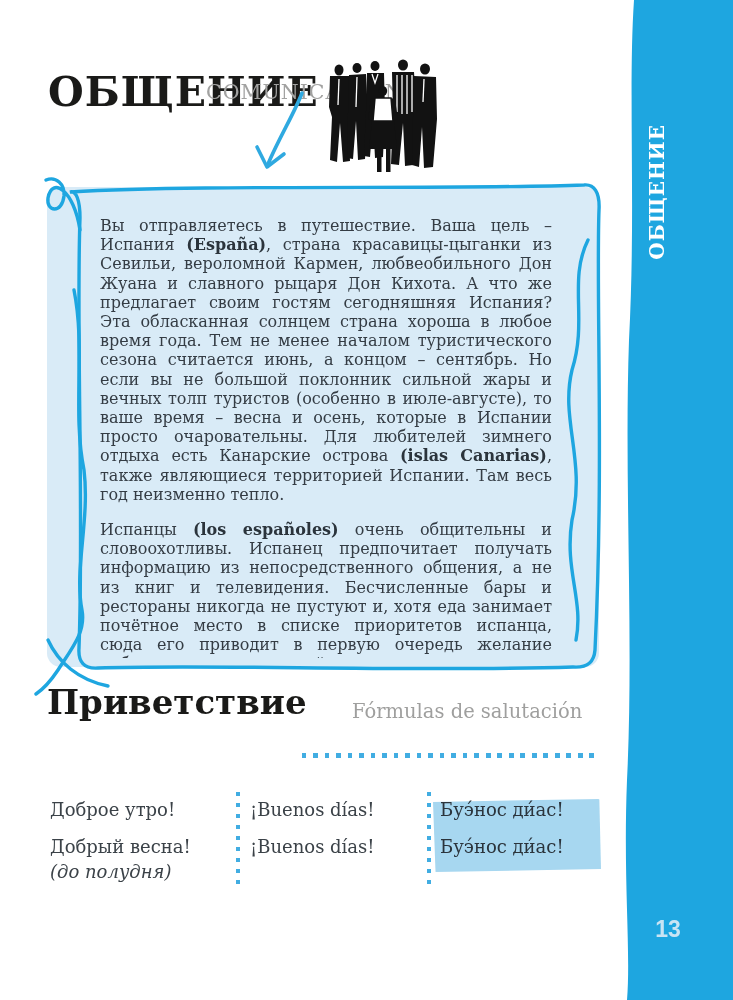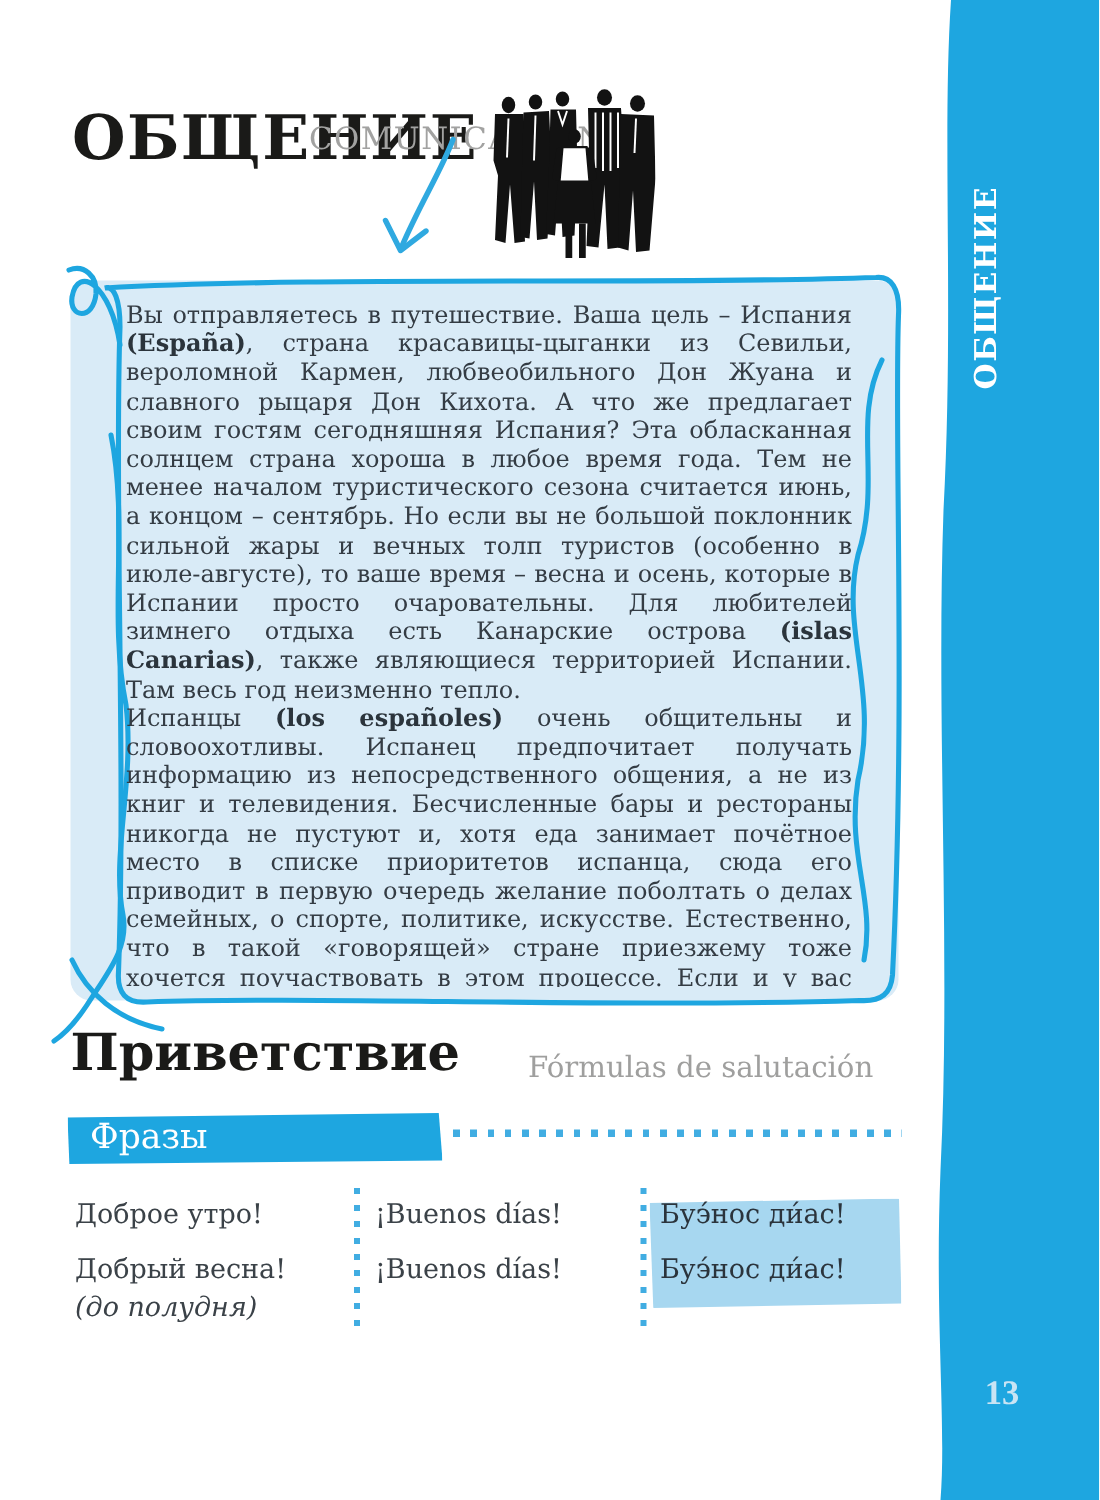--- a/index.html
+++ b/index.html
@@ -18,21 +18,21 @@
   }
 
   .intro-fill {
     left:47px; top:187px; width:552px; height:480px;
     background:#d9ebf7; border-radius:14px;
   }
   .intro-text {
     left:84px; top:200px; width:484px; height:458px; overflow:hidden;
     font-size:16px; line-height:19.2px; color:#343c44; text-align:justify;
   }
-  .intro-text p { margin:0; }
+  .intro-text p { margin:16px; }
   .b { font-weight:700; color:#2b343c; }
   .i { font-style:italic; }
 
   .section-title { left:47px; top:682px; font-size:34px; font-weight:700; color:#1a1a18; }
   .section-subtitle { left:352px; top:700px; font-size:19.5px; color:#9f9f9e; }
 
   .phrases-bar {
     left:45px; top:742px; width:250px; height:34px; background:#1ea6e0;
     color:#ffffff; font-size:23px; line-height:33px; padding-left:15px;
     box-sizing:border-box;
@@ -62,21 +62,21 @@
   .cell-ru { padding-right:22px; }
   .cell-es { padding-left:14px; }
   .cell-tr { padding-left:12px; font-weight:400; color:#2b343c; }
 
   .sidebar-label {
     left:645px; top:124px; writing-mode:vertical-rl; transform:rotate(180deg);
     color:#ffffff; font-size:20px; font-weight:700; letter-spacing:1px;
   }
   .page-number {
     left:636px; top:916px; width:64px; text-align:center;
-    font-family:Liberation Serif, serif; font-size:23px; font-weight:700;
+    font-family:Liberation Sans, sans-serif; font-size:23px; font-weight:700;
     color:#c9e4f4;
   }
 </style>
 </head>
 <body>
 
 <div class="page">
 
   <div class="abs title">ОБЩЕНИЕ</div>
   <div class="abs subtitle">COMUNICACIÓN</div>
@@ -128,23 +128,20 @@
     </g>
   </svg>
   <div class="abs intro-text">
     <p><span>Вы отправляетесь в путешествие. Ваша цель – Испания </span><span class="b">(España)</span><span>, страна красавицы-цыганки из Севильи, вероломной Кармен, любвеобильного Дон Жуана и славного рыцаря Дон Кихота. А что же предлагает своим гостям сегодняшняя Испания? Эта обласканная солнцем страна хороша в любое время года. Тем не менее началом туристического сезона считается июнь, а концом – сентябрь. Но если вы не большой поклонник сильной жары и вечных толп туристов (особенно в июле-августе), то ваше время – весна и осень, которые в Испании просто очаровательны. Для любителей зимнего отдыха есть Канарские острова </span><span class="b">(islas Canarias)</span><span>, также являющиеся территорией Испании. Там весь год неизменно тепло.</span></p>
     <p><span>Испанцы </span><span class="b">(los españoles)</span><span> очень общительны и словоохотливы. Испанец предпочитает получать информацию из непосредственного общения, а не из книг и телевидения. Бесчисленные бары и рестораны никогда не пустуют и, хотя еда занимает почётное место в списке приоритетов испанца, сюда его приводит в первую очередь желание поболтать о делах семейных, о спорте, политике, искусстве. Естественно, что в такой «говорящей» стране приезжему тоже хочется поучаствовать в этом процессе. Если и у вас возникнет такое желание, вам поможет его осуществить наш разговорник. Счастливого пути – </span></p>
   </div>
 
   <div class="abs section-subtitle">Fórmulas de salutación</div>
   <div class="abs section-title">Приветствие</div>
 
-  <div class="abs phrases-bar">
-    <span>Фразы</span>
-  </div>
   <div class="abs dotted-h"></div>
 
   <div class="abs tr-highlight"></div>
   <div class="abs dotted-v sep1"></div>
   <div class="abs dotted-v sep2"></div>
 
   <div class="abs phrase-table">
     <div class="cell-ru">Доброе утро!</div>
     <div class="cell-es">¡Buenos días!</div>
     <div class="cell-tr">Буэ́нос ди́ас!</div>

